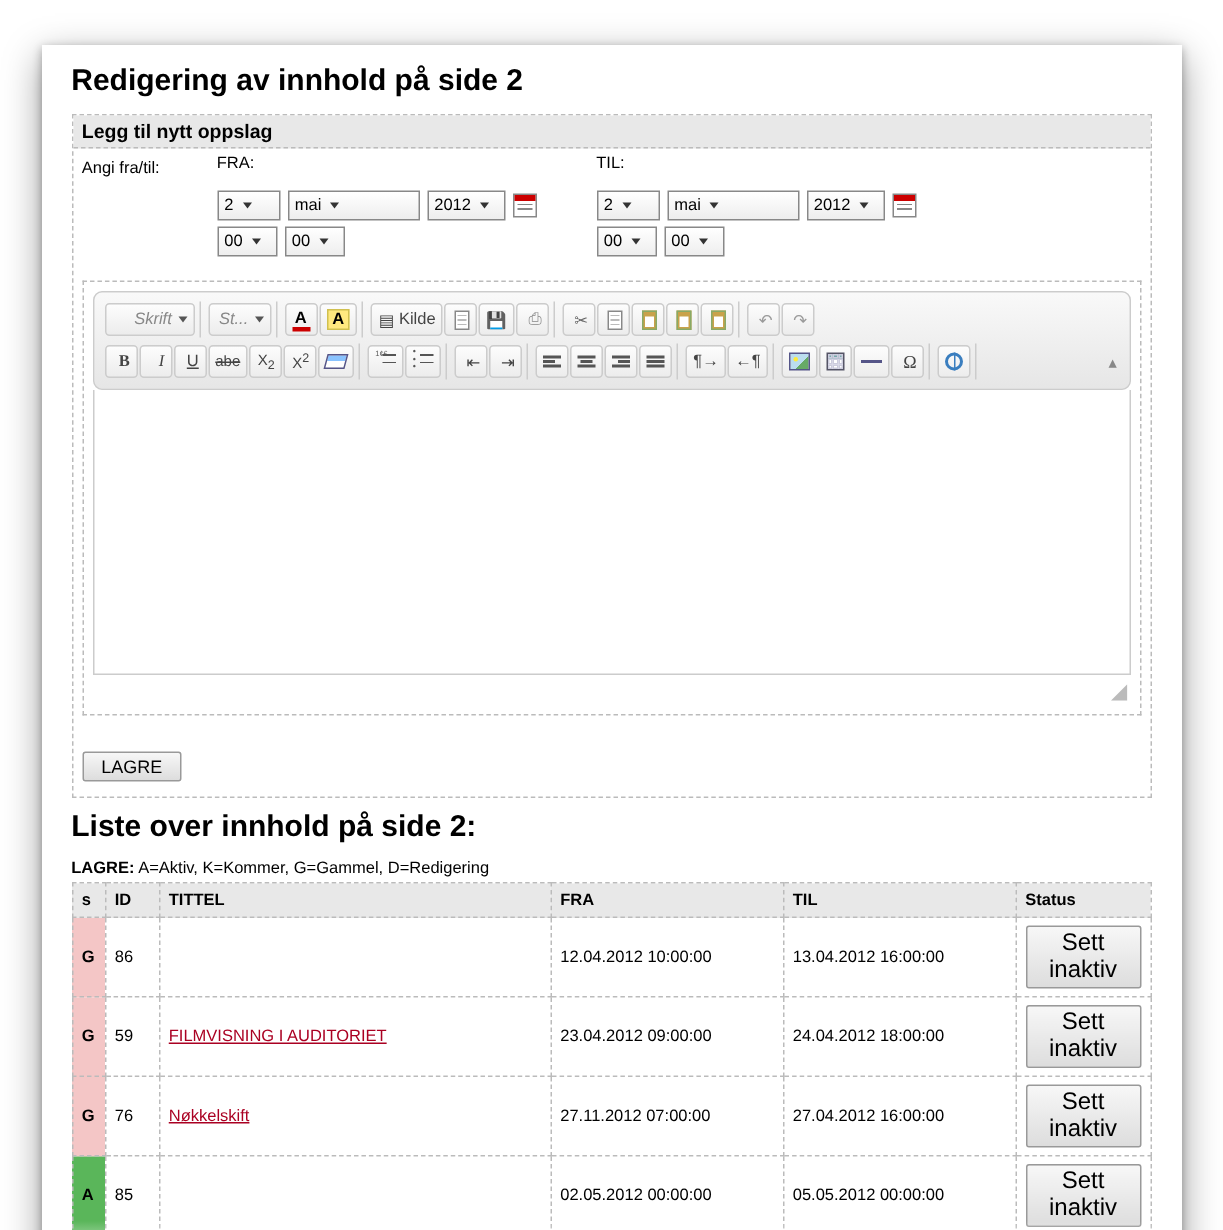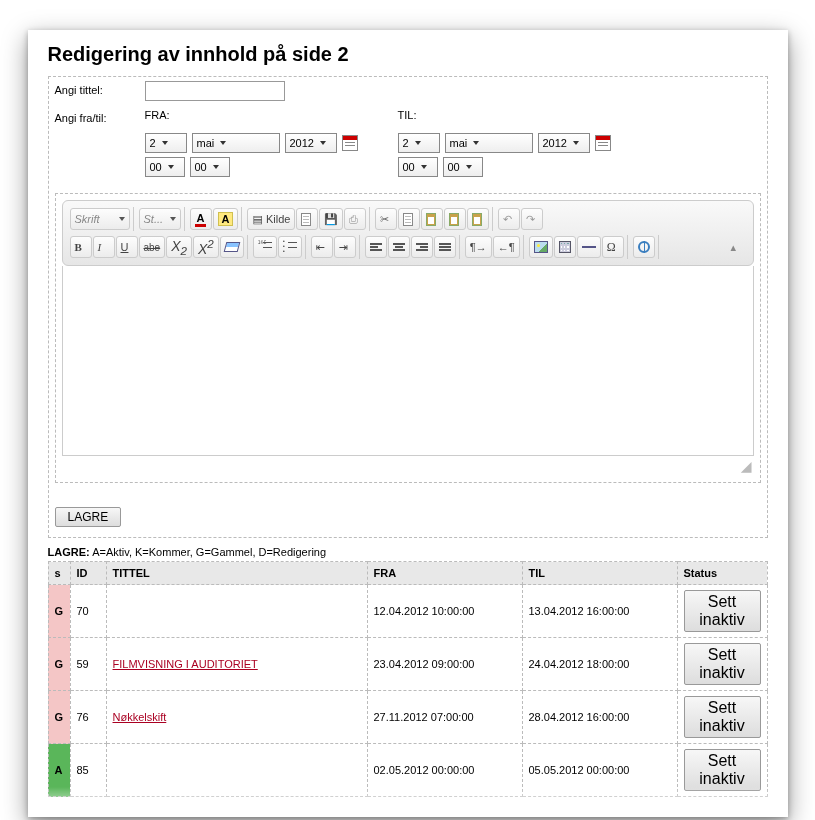--- a/index.html
+++ b/index.html
@@ -126,38 +126,38 @@
   }
   .tb-group:last-child { border-right: none; }
   .tb-btn, .tb-sel {
     min-width: 22px;
     height: 22px;
     border: 1px solid #ccc;
     background: linear-gradient(#fdfdfd,#ececec);
     border-radius: 3px;
     display: inline-flex;
     align-items: center;
-    justify-content: space-between;
+    justify-content: flex-end;
     font-size: 11px;
     color: #444;
     cursor: pointer;
     padding: 0 4px;
   }
   .tb-sel { font-style: italic; color: #888; }
   .tb-sel .caret {
     margin-left: 4px;
     border-left: 3px solid transparent;
     border-right: 3px solid transparent;
     border-top: 4px solid #555;
   }
   .ic-bold { font-weight: bold; font-family: Georgia, serif; }
   .ic-italic { font-style: italic; font-family: Georgia, serif; }
   .ic-under { text-decoration: underline; }
   .ic-strike { text-decoration: line-through; font-size:10px; }
-  .ic-sub { font-size: 14px; font-style: italic; }
+  .ic-sub { font-size: 10px; }
   .swatch-a { color:#000; padding:0 2px; border-bottom:3px solid #c00; font-weight:bold; }
   .swatch-bg { color:#000; padding:0 3px; background:#ffe97f; font-weight:bold;border:1px solid #d0c050;}
   .ic-eraser{
     width:14px;height:10px;background:linear-gradient(180deg,#89c3ff 0 50%,#fff 50% 100%);border:1px solid #558;transform:skew(-15deg);
   }
   .bars{display:flex;flex-direction:column;gap:1px;}
   .bars span{height:2px;background:#555;display:block;}
   .w12{width:12px}
   .just-l .bars span:nth-child(2){width:8px}
   .just-c .bars{align-items:center}.just-c .bars span:nth-child(2){width:8px}
@@ -241,27 +241,22 @@
   }
 </style>
 </head>
 <body>
 
 <div class="page">
 
   <h2>Redigering av innhold på side 2</h2>
 
   <div class="section-border">
-
-    <div class="form-row">
-      <div class="form-label">Angi tittel:</div>
-      <div class="form-ctrl">
-        <input type="text" style="">
-      </div>
-    </div>
+    <div class="subheader">Legg til nytt oppslag</div>
+
 
     <div class="form-row">
       <div class="form-label">Angi fra/til:</div>
 
       <div class="date-picker-col">
         <div class="date-picker-label">FRA:</div>
         <div class="date-row">
           <span class="sel sel-day">
               <span>2</span>
               <span class="caret"></span>
@@ -497,60 +492,61 @@
             </span>
         </div>
       </div>
       <div class="editor-body"></div>
       <div class="resize-grip">◢</div>
     </div>
 
     <button class="btn-save">LAGRE</button>
   </div>
 
+  <h2>Liste over innhold på side 2:</h2>
 
   <div class="status-legend">
     <b>LAGRE:</b>
     <span>A=Aktiv, K=Kommer, G=Gammel, D=Redigering</span>
   </div>
 
   <table class="list">
     <thead>
       <tr>
         <th>s</th>
         <th>ID</th>
         <th>TITTEL</th>
         <th>FRA</th>
         <th>TIL</th>
         <th>Status</th>
       </tr>
     </thead>
     <tbody id="rows-body">
         <tr>
           <td class="s-col s-G">G</td>
-          <td class="id-col">70</td>
+          <td class="id-col">86</td>
           <td class="title-col"></td>
           <td class="date-col">12.04.2012 10:00:00</td>
           <td class="date-col">13.04.2012 16:00:00</td>
           <td class="action-col"><button class="btn-inactive">Sett inaktiv</button></td>
         </tr>
         <tr>
           <td class="s-col s-G">G</td>
           <td class="id-col">59</td>
           <td class="title-col"><a href="#">FILMVISNING I AUDITORIET</a></td>
           <td class="date-col">23.04.2012 09:00:00</td>
           <td class="date-col">24.04.2012 18:00:00</td>
           <td class="action-col"><button class="btn-inactive">Sett inaktiv</button></td>
         </tr>
         <tr>
           <td class="s-col s-G">G</td>
           <td class="id-col">76</td>
           <td class="title-col"><a href="#">Nøkkelskift</a></td>
           <td class="date-col">27.11.2012 07:00:00</td>
-          <td class="date-col">28.04.2012 16:00:00</td>
+          <td class="date-col">27.04.2012 16:00:00</td>
           <td class="action-col"><button class="btn-inactive">Sett inaktiv</button></td>
         </tr>
         <tr>
           <td class="s-col s-A">A</td>
           <td class="id-col">85</td>
           <td class="title-col"></td>
           <td class="date-col">02.05.2012 00:00:00</td>
           <td class="date-col">05.05.2012 00:00:00</td>
           <td class="action-col"><button class="btn-inactive">Sett inaktiv</button></td>
         </tr>

